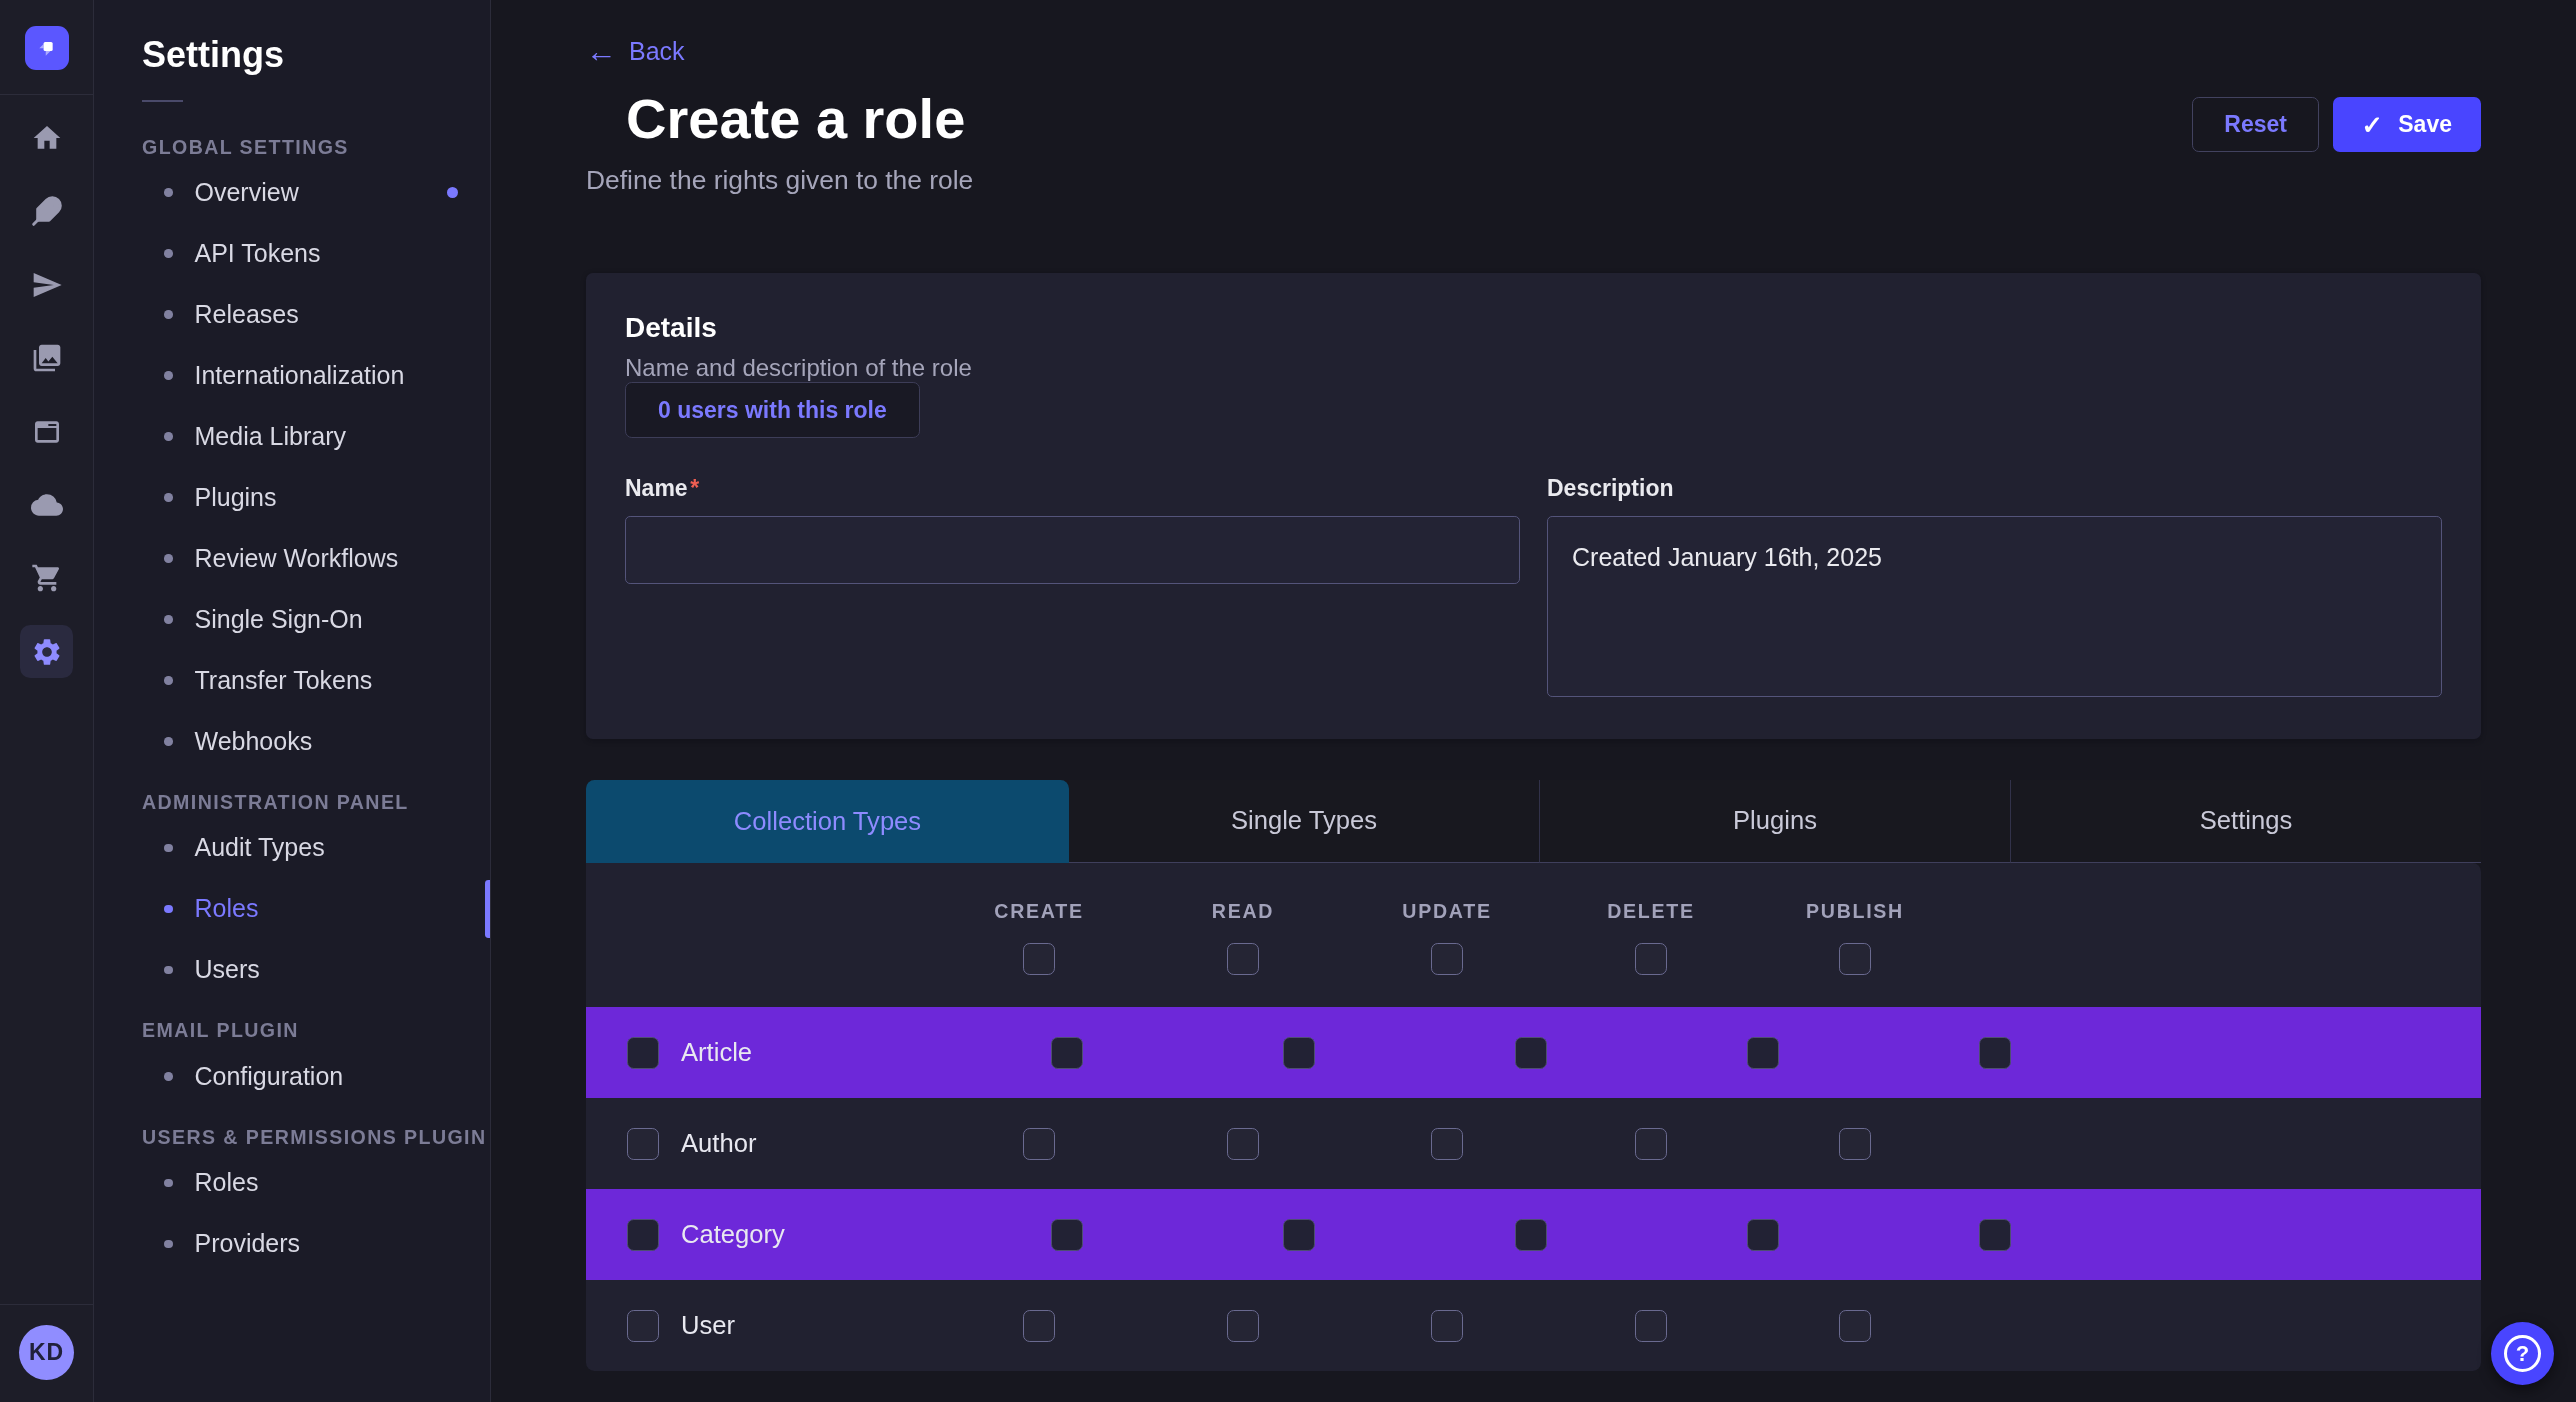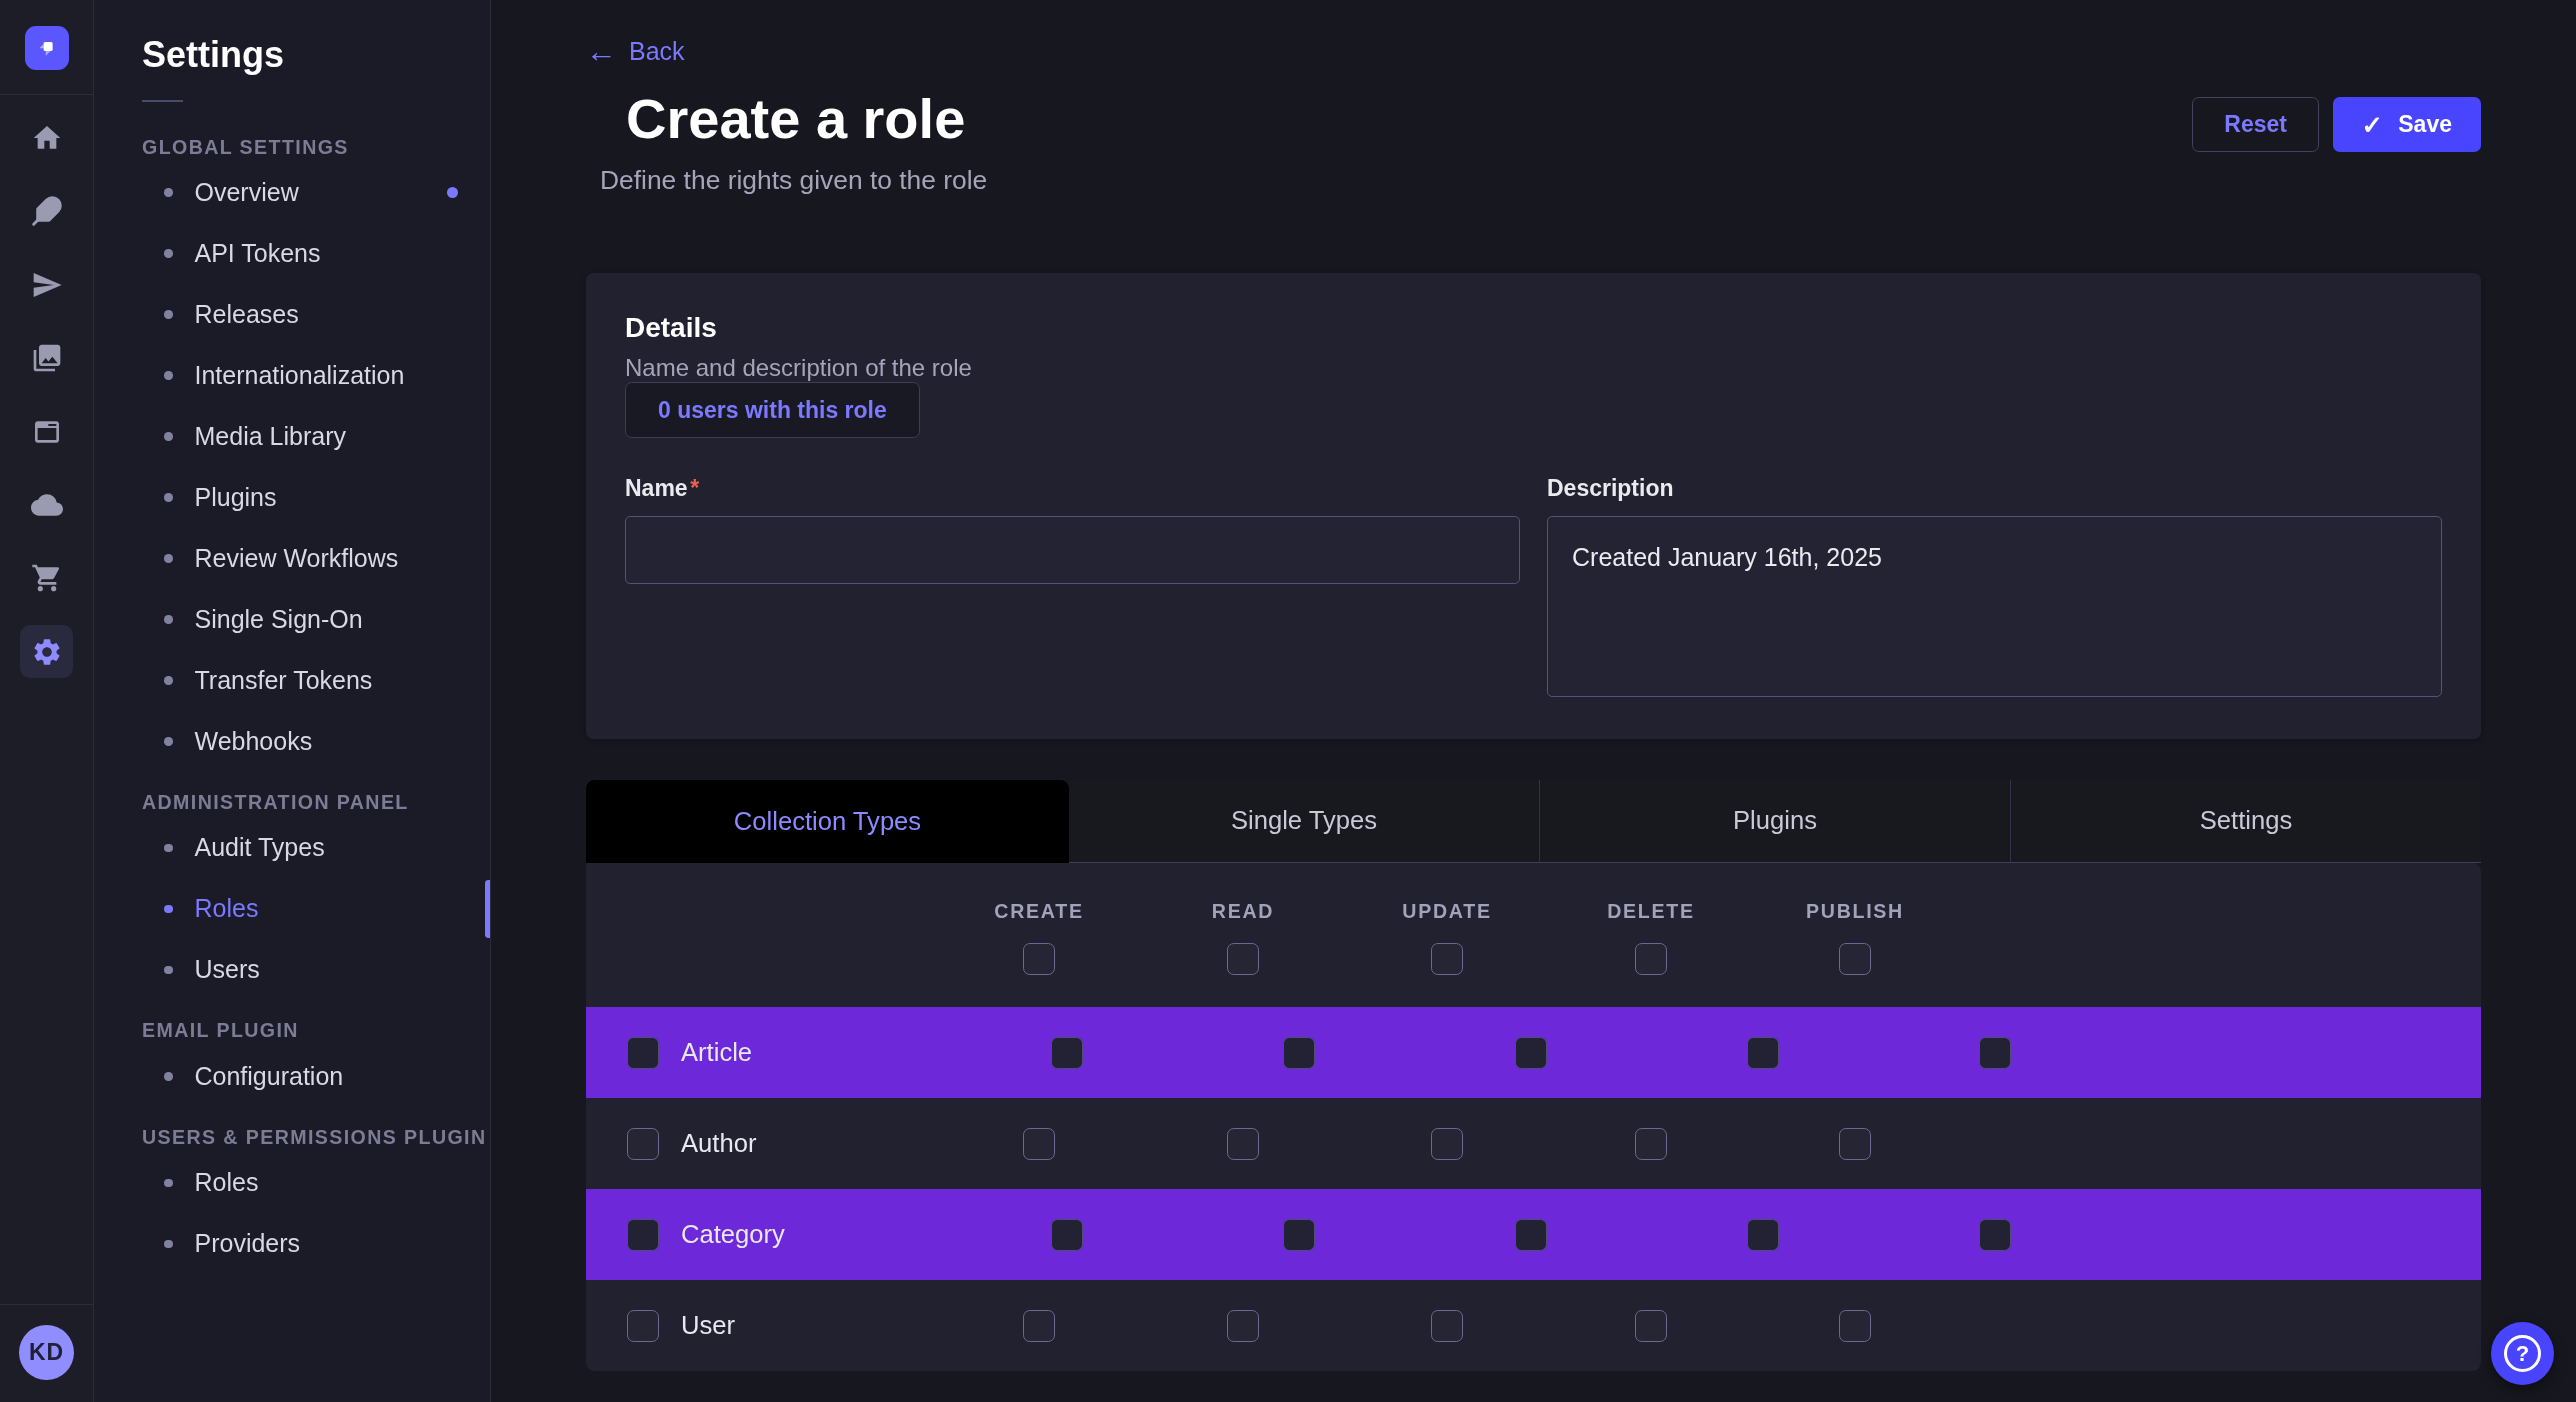--- a/index.html
+++ b/index.html
@@ -44,21 +44,21 @@
     margin-left:auto; margin-right:32px; }
   .active-bar { position:absolute; right:0; top:1.7px; width:5.1px; height:58px;
     background:#7b79ff; border-radius:3.4px 0 0 3.4px; }
 
   
   .main { flex:1; padding:0 95px; position:relative; overflow:hidden; }
   .back-row { margin-top:37px; display:flex; align-items:center; gap:12px;
     color:#7b79ff; font-size:25px; font-weight:500; width:max-content; cursor:pointer; }
   .back-arrow { font-size:31px; line-height:24px; }
   .page-title { margin-top:20.4px; font-size:56px; font-weight:700; color:#ffffff;margin-left:40px; }
-  .page-subtitle { margin-top:13.6px; font-size:26.4px; color:#a5a5ba;margin-left:14px; }
+  .page-subtitle { margin-top:13.6px; font-size:26.4px; color:#a5a5ba; }
   .top-actions { position:absolute; top:97px; right:95px; display:flex; gap:13.6px; }
   .btn { border-radius:6.8px; font-family:inherit; cursor:pointer; }
   .btn-reset { height:55px; padding:0 31px; border:1.7px solid #42425f; background:transparent;
     color:#7b79ff; font-size:23px; font-weight:600; }
   .btn-save { height:55px; padding:0 29px; background:#4945ff; border:none; color:#fff;
     font-size:23px; font-weight:600; display:flex; align-items:center; gap:15.3px; }
   .check-glyph { font-size:25.6px; }
 
   .details-card { margin-top:77px; background:#212130; border-radius:6.8px;
     padding:39px 39px 39px; box-shadow:0 1.7px 5.1px rgba(8,8,16,.35); }
@@ -74,21 +74,21 @@
   .text-input { margin-top:13.6px; width:100%; height:68px; background:#232334;
     border:1.7px solid #54547a; border-radius:5.1px; padding:0 24px; color:#fff;
     font-size:25px; font-family:inherit; outline:none; }
   .textarea { margin-top:13.6px; width:100%; height:181px; background:#232334;
     border:1.7px solid #54547a; border-radius:5.1px; padding:22px 24px; color:#eaeaef;
     font-size:25px; font-family:inherit; resize:none; outline:none; line-height:1.45; }
 
   
   .tabs { margin-top:41px; display:flex; height:83px; }
   .tab { display:flex; align-items:center; justify-content:center; font-size:25.6px; cursor:pointer; }
-  .tab.active { width:483px; background:#000000; border-radius:8.5px 8.5px 0 0;
+  .tab.active { width:483px; background:#0c4a6e; border-radius:8.5px 8.5px 0 0;
     color:#8e8bff; font-weight:500; flex:none; }
   .tab:not(.active) { flex:1; background:#18181f; border-bottom:1.7px solid #3f3f5c; color:#c9c9d8; }
   .tab:not(.active) + .tab:not(.active) { border-left:0.9px solid #32324a; }
 
   .perm-panel { background:#212130; border-radius:0 8.5px 8.5px 8.5px; overflow:hidden; }
   .perm-cols { display:grid; grid-template-columns:351px repeat(5, 204px) 1fr; }
   .perm-header { padding:37px 0 32px; }
   .col-head { display:flex; flex-direction:column; align-items:center; gap:20.4px; }
   .col-label { font-size:19.6px; font-weight:700; letter-spacing:1.7px; color:#a2a2ba;text-align:right; }
   .perm-row { height:91px; align-items:center; }

